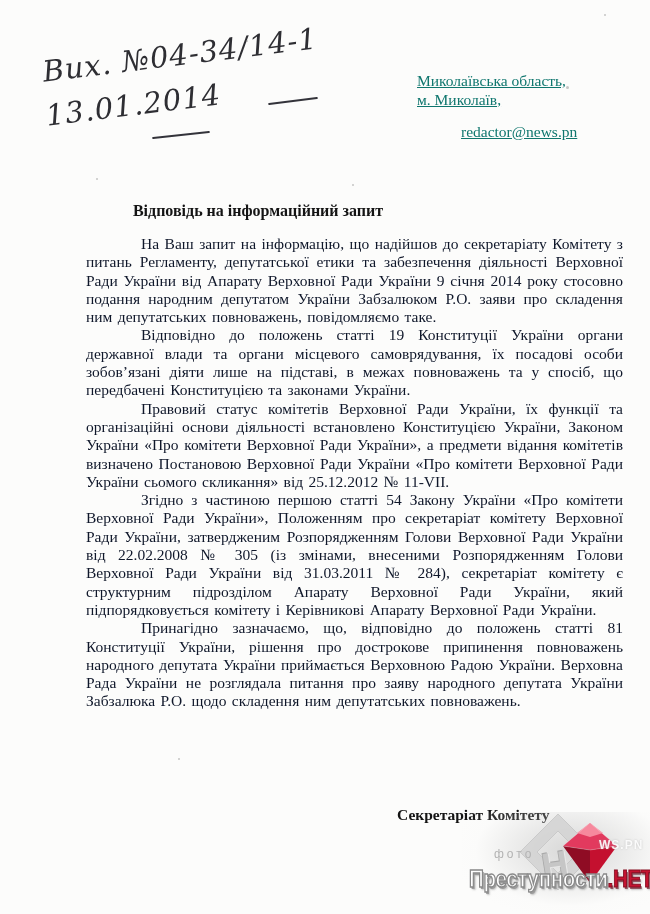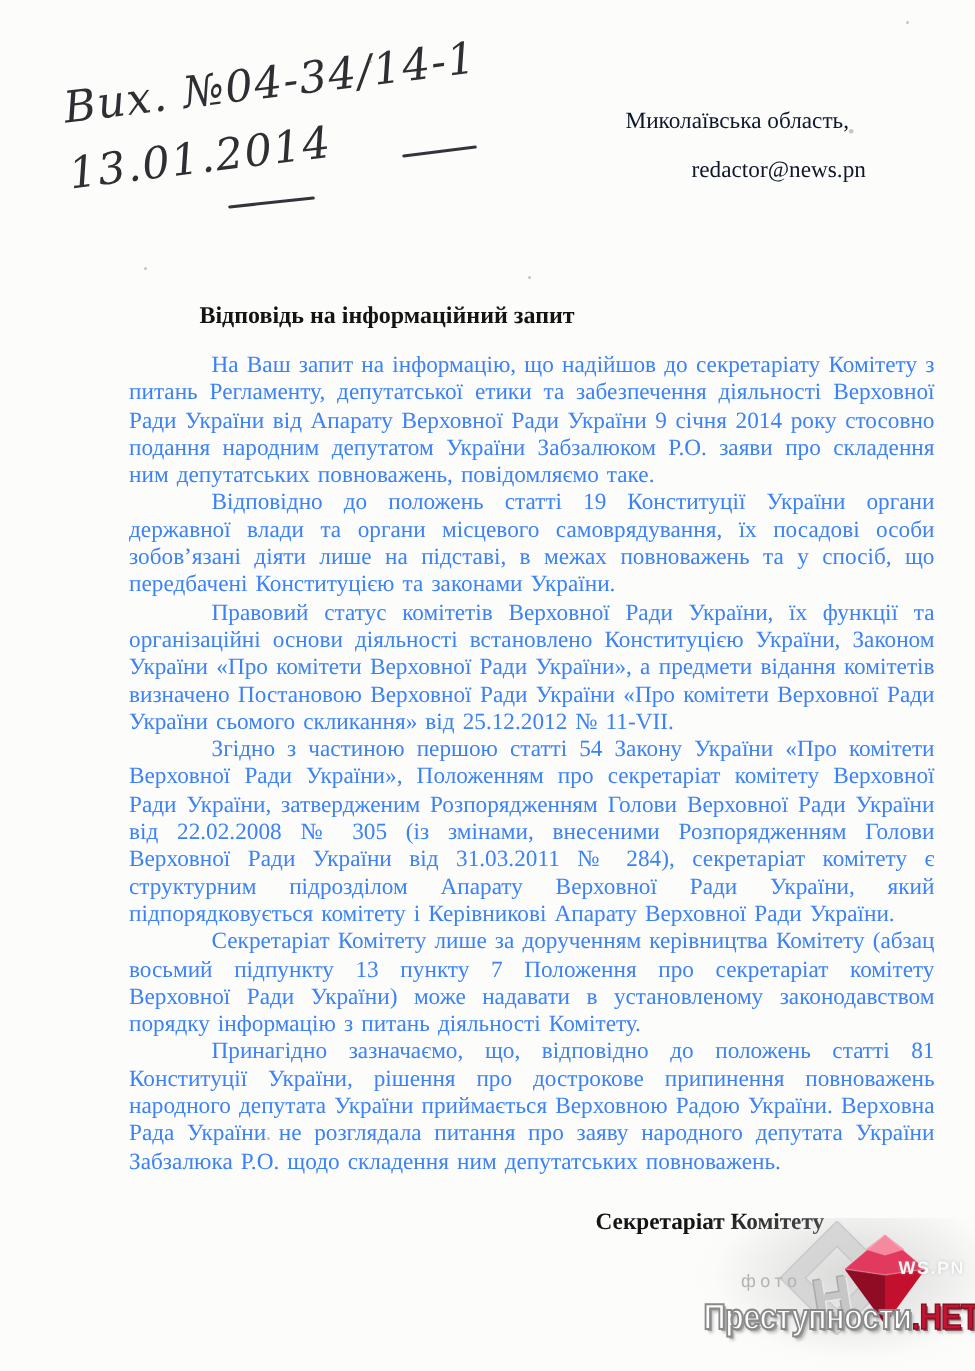--- a/index.html
+++ b/index.html
@@ -17,35 +17,35 @@
     white-space:nowrap;
   }
   .stamp .l2{display:block; margin-left:-2px;}
   .stamp-underline{position:absolute; height:2px; background:#33333a; border-radius:2px;}
   #u1{left:268px; top:100px; width:50px; transform:rotate(-7deg);}
   #u2{left:152px; top:134px; width:58px; transform:rotate(-6deg);}
 
   
   .recipient{
     position:absolute; left:417px; top:72px;
-    font-size:15.5px; line-height:18.5px; color:#0f172a;
+    font-size:15.5px; line-height:18.5px; color:#0f766e;text-decoration:underline;
   }
   .recipient .email{margin-top:14px; margin-left:44px;}
 
   
   .title{
     position:absolute; left:0; top:202px; width:516px;
     text-align:center; font-weight:bold; font-size:16px; color:#141414;
   }
 
   
   .body-text{
     position:absolute; left:86px; top:235px; width:537px;
     font-size:15.5px; line-height:18.3px; text-align:justify;
-    color:#3b82f6; word-spacing:1.5px;
+    color:#0f172a; word-spacing:1.5px;
   }
   .body-text p{margin:0; text-indent:55px;}
 
   
   .signature{
     position:absolute; left:397px; top:806px;
     font-weight:bold; font-size:15.5px; color:#141414;
   }
 
   
@@ -98,31 +98,31 @@
 
   <div class="stamp">
     <span class="l1">Вих. №04-34/14-1</span>
     <span class="l2">13.01.2014</span>
   </div>
   <div class="stamp-underline" id="u1"></div>
   <div class="stamp-underline" id="u2"></div>
 
   <div class="recipient">
     <div>Миколаївська область,</div>
+    <div>м. Миколаїв,</div>
     <div class="email">redactor@news.pn</div>
   </div>
 
   <div class="title">Відповідь на інформаційний запит</div>
 
   <div class="body-text">
     <p>На Ваш запит на інформацію, що надійшов до секретаріату Комітету з питань Регламенту, депутатської етики та забезпечення діяльності Верховної Ради України від Апарату Верховної Ради України 9 січня 2014 року стосовно подання народним депутатом України Забзалюком Р.О. заяви про складення ним депутатських повноважень, повідомляємо таке.</p>
     <p>Відповідно до положень статті 19 Конституції України органи державної влади та органи місцевого самоврядування, їх посадові особи зобов’язані діяти лише на підставі, в межах повноважень та у спосіб, що передбачені Конституцією та законами України.</p>
     <p>Правовий статус комітетів Верховної Ради України, їх функції та організаційні основи діяльності встановлено Конституцією України, Законом України «Про комітети Верховної Ради України», а предмети відання комітетів визначено Постановою Верховної Ради України «Про комітети Верховної Ради України сьомого скликання» від 25.12.2012 № 11-VII.</p>
     <p>Згідно з частиною першою статті 54 Закону України «Про комітети Верховної Ради України», Положенням про секретаріат комітету Верховної Ради України, затвердженим Розпорядженням Голови Верховної Ради України від 22.02.2008 № 305 (із змінами, внесеними Розпорядженням Голови Верховної Ради України від 31.03.2011 № 284), секретаріат комітету є структурним підрозділом Апарату Верховної Ради України, який підпорядковується комітету і Керівникові Апарату Верховної Ради України.</p>
-    <p>Секретаріат Комітету лише за дорученням керівництва Комітету (абзац восьмий підпункту 13 пункту 7 Положення про секретаріат комітету Верховної Ради України) може надавати в установленому законодавством порядку інформацію з питань діяльності Комітету.</p>
     <p>Принагідно зазначаємо, що, відповідно до положень статті 81 Конституції України, рішення про дострокове припинення повноважень народного депутата України приймається Верховною Радою України. Верховна Рада України не розглядала питання про заяву народного депутата України Забзалюка Р.О. щодо складення ним депутатських повноважень.</p>
   </div>
 
   <div class="signature">Секретаріат Комітету</div>
 
   <div class="speck" style="left:246px; top:40px; width:2px; height:2px;"></div>
   <div class="speck" style="left:604px; top:14px; width:2px; height:2px;"></div>
   <div class="speck" style="left:566px; top:86px; width:3px; height:3px;"></div>
   <div class="speck" style="left:96px; top:178px; width:2px; height:2px;"></div>
   <div class="speck" style="left:352px; top:184px; width:2px; height:2px;"></div>

